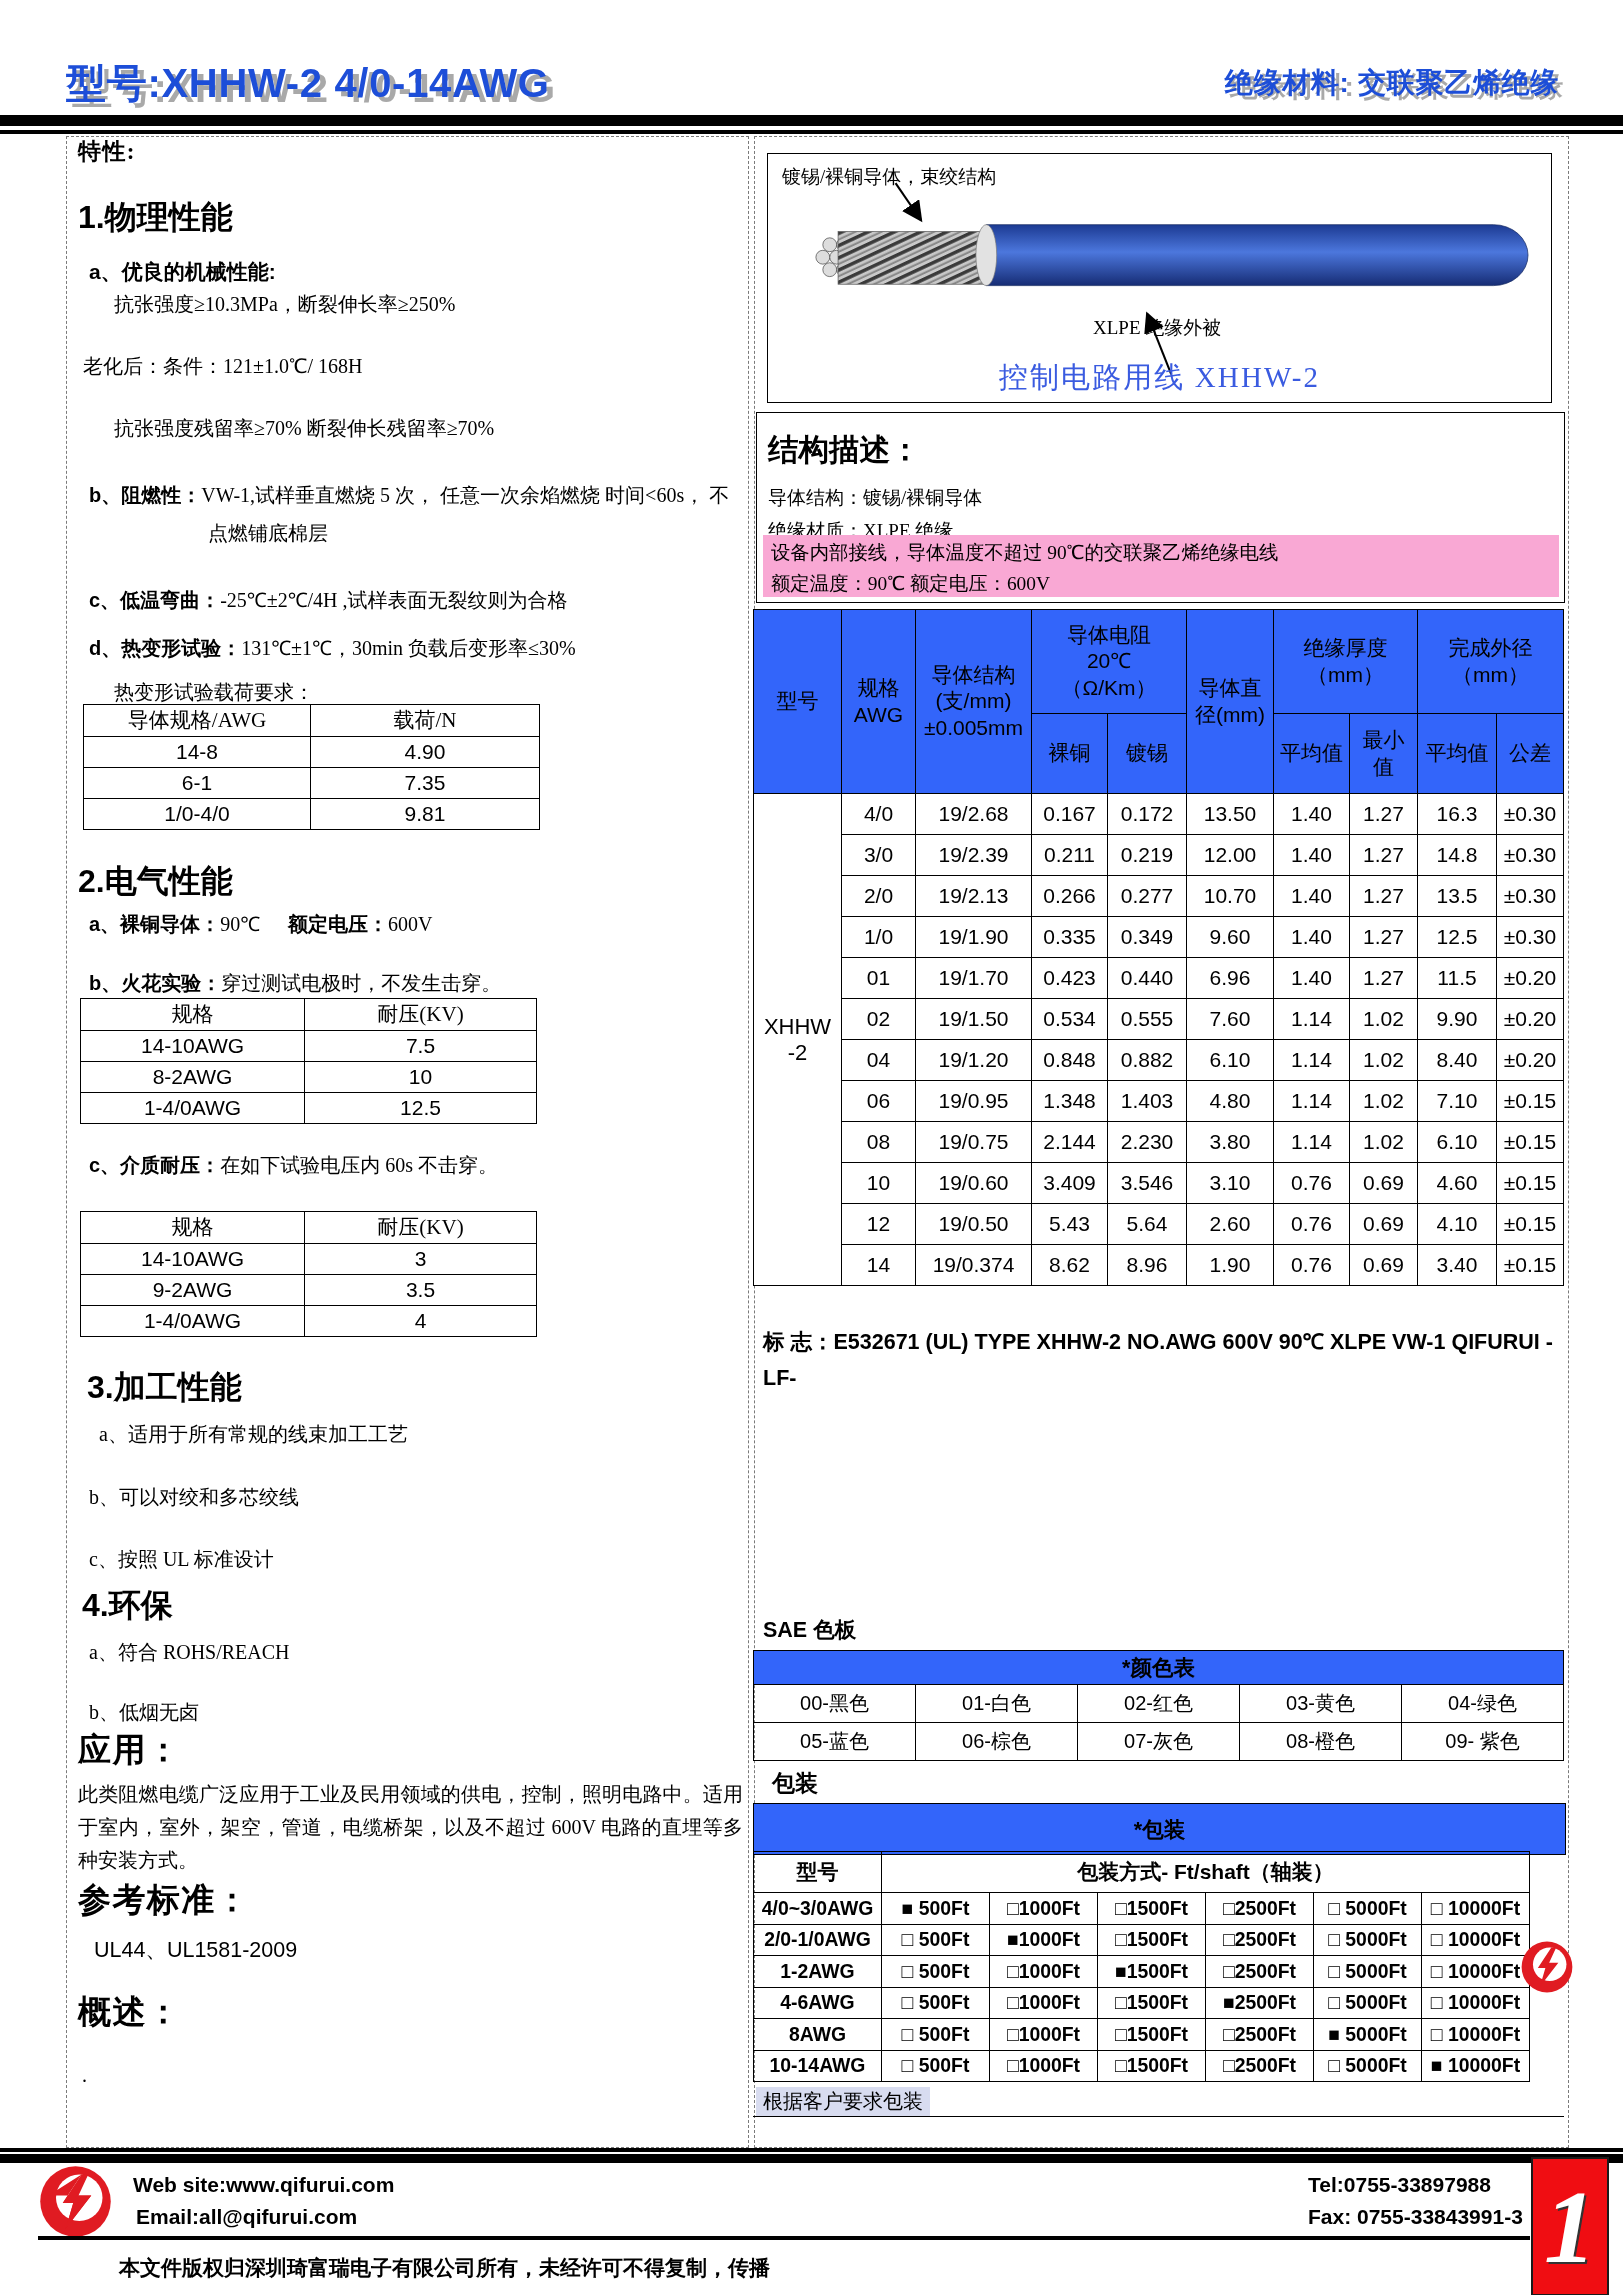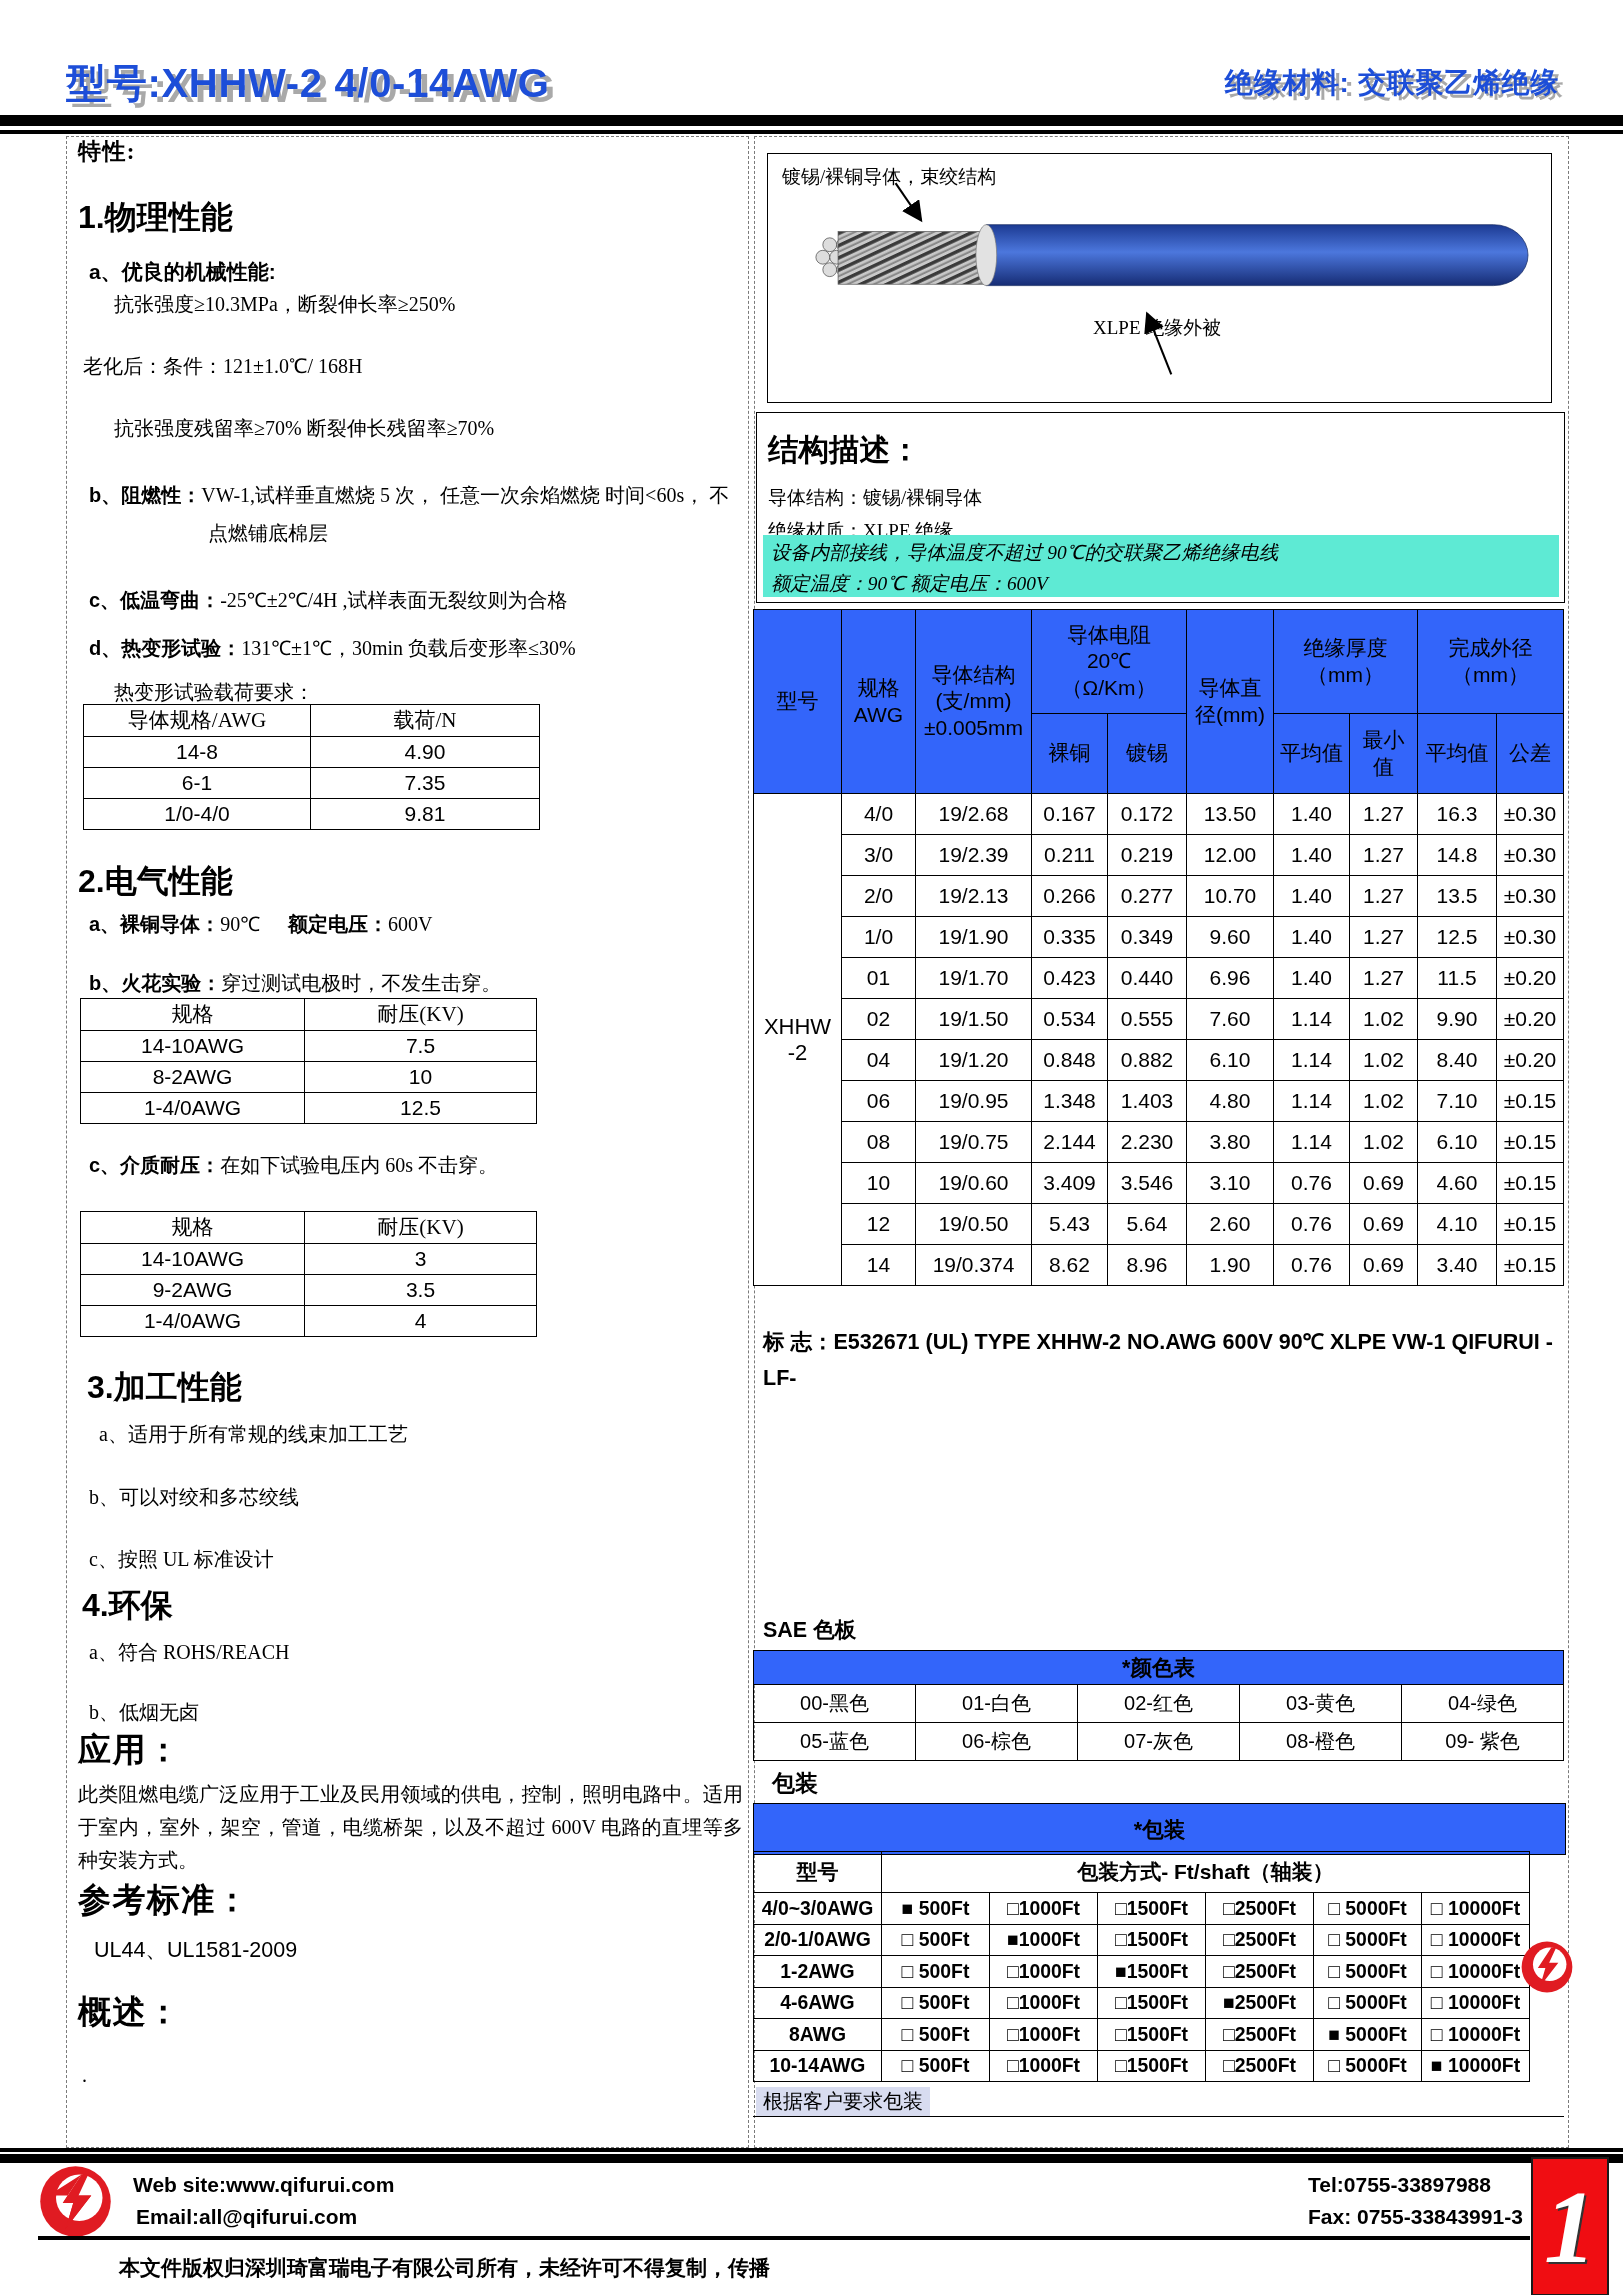--- a/index.html
+++ b/index.html
@@ -32,21 +32,21 @@
   .color-table thead th{background:#3365fa;height:33px;font-weight:bold;font-size:21.5px;}
   .color-table td{height:37px;}
   
   .pkg-table{width:777px;font-size:19.4px;}
   .pkg-table thead th{height:40px;font-weight:bold;font-size:21px;}
   .pkg-table td{height:30.5px;font-weight:bold;white-space:nowrap;}
   .heading-lg{font-weight:bold;font-size:32px;font-family:"Liberation Sans",sans-serif;}
   .heading-serif{font-weight:bold;font-size:23px;font-family:"Liberation Serif",serif;letter-spacing:1.4px;}
   .body-line{font-size:20px;font-family:"Liberation Serif",serif;}
   .lbl{font-weight:bold;font-family:"Liberation Sans",sans-serif;}
-  .gray-box{background:#5eead4;font-style:italic;}
+  .gray-box{background:#f9a8d4;}
   .note-highlight{background:#d8dcf0;}
   .wire-box{border:1.4px solid #000;background:#fff;}
   .struct-box{border:0.7px solid #000;background:#fff;}
   .footer-text{font-size:21px;font-weight:bold;}
   .page-num{position:absolute;left:1531px;top:2157px;width:74px;height:135px;background:#f00d12;
             border:2.1px solid #1a1a1a;display:flex;align-items:center;justify-content:center;}
   .page-num span{color:#fff;font-family:"Liberation Serif",serif;font-style:italic;
                  font-size:104px;font-weight:bold;text-shadow:2.1px 2.1px 0 #333;}
 </style>
 </head>
@@ -215,20 +215,21 @@
       <rect x="100" y="112" width="218" height="76" fill="url(#hatch)" stroke="#555"></rect>
 
       <path d="M314,102 H1046 a50,44 0 0 1 0,88 H314 z" fill="url(#tubeGrad)" stroke="#12255e" stroke-width="1"></path>
       <ellipse cx="314" cy="146" rx="15" ry="44" fill="#e2e2e2" stroke="#777"></ellipse>
 
       <line x1="183" y1="42" x2="220" y2="96" stroke="#000" stroke-width="3" marker-end="url(#arrow)"></line>
       <line x1="581" y1="318" x2="546" y2="230" stroke="#000" stroke-width="3" marker-end="url(#arrow)"></line>
     </svg>
     <div class="abs serif" style="left:14px;top:9.7px;font-size:19px;">镀锡/裸铜导体，束绞结构</div>
     <div class="abs serif" style="left:325px;top:161px;font-size:19px;">XLPE 绝缘外被</div>
+    <div class="abs serif" style="left:0;top:204px;width:783px;text-align:center;font-size:29px;color:#3a5be0;letter-spacing:2.1px;">控制电路用线  XHHW-2</div>
   </div>
 
   <div class="abs struct-box" style="left:756px;top:412px;width:807px;height:189px;">
     <div class="abs heading-lg" style="left:11px;top:16.7px;font-size:30.5px;">结构描述：</div>
     <div class="abs serif" style="left:11px;top:72px;font-size:19px;">导体结构：镀锡/裸铜导体</div>
     <div class="abs serif" style="left:11px;top:105px;font-size:19px;">绝缘材质：XLPE 绝缘</div>
     <div class="abs gray-box" style="left:5.6px;top:122px;width:796px;height:62px;">
       <div class="abs serif" style="left:8.3px;top:4.2px;font-size:19.4px;">设备内部接线，导体温度不超过 90℃的交联聚乙烯绝缘电线</div>
       <div class="abs serif" style="left:8.3px;top:35px;font-size:19.4px;">额定温度：90℃  额定电压：600V</div>
     </div>

